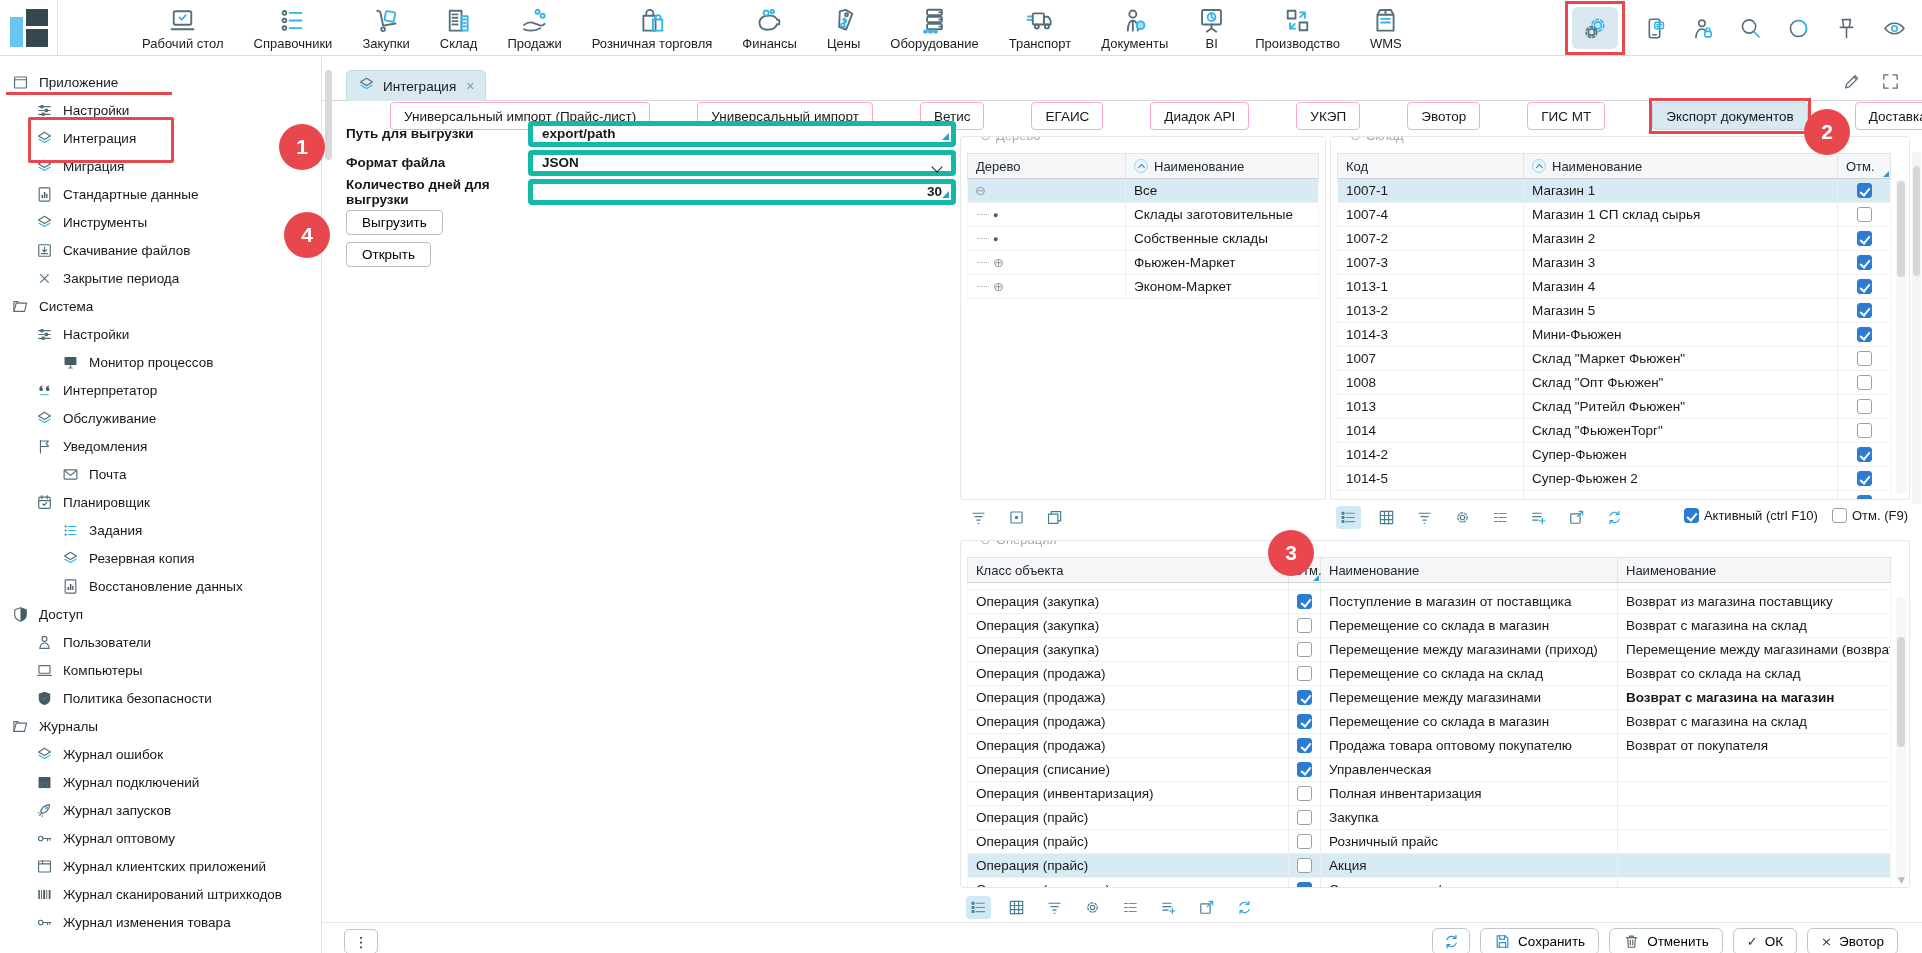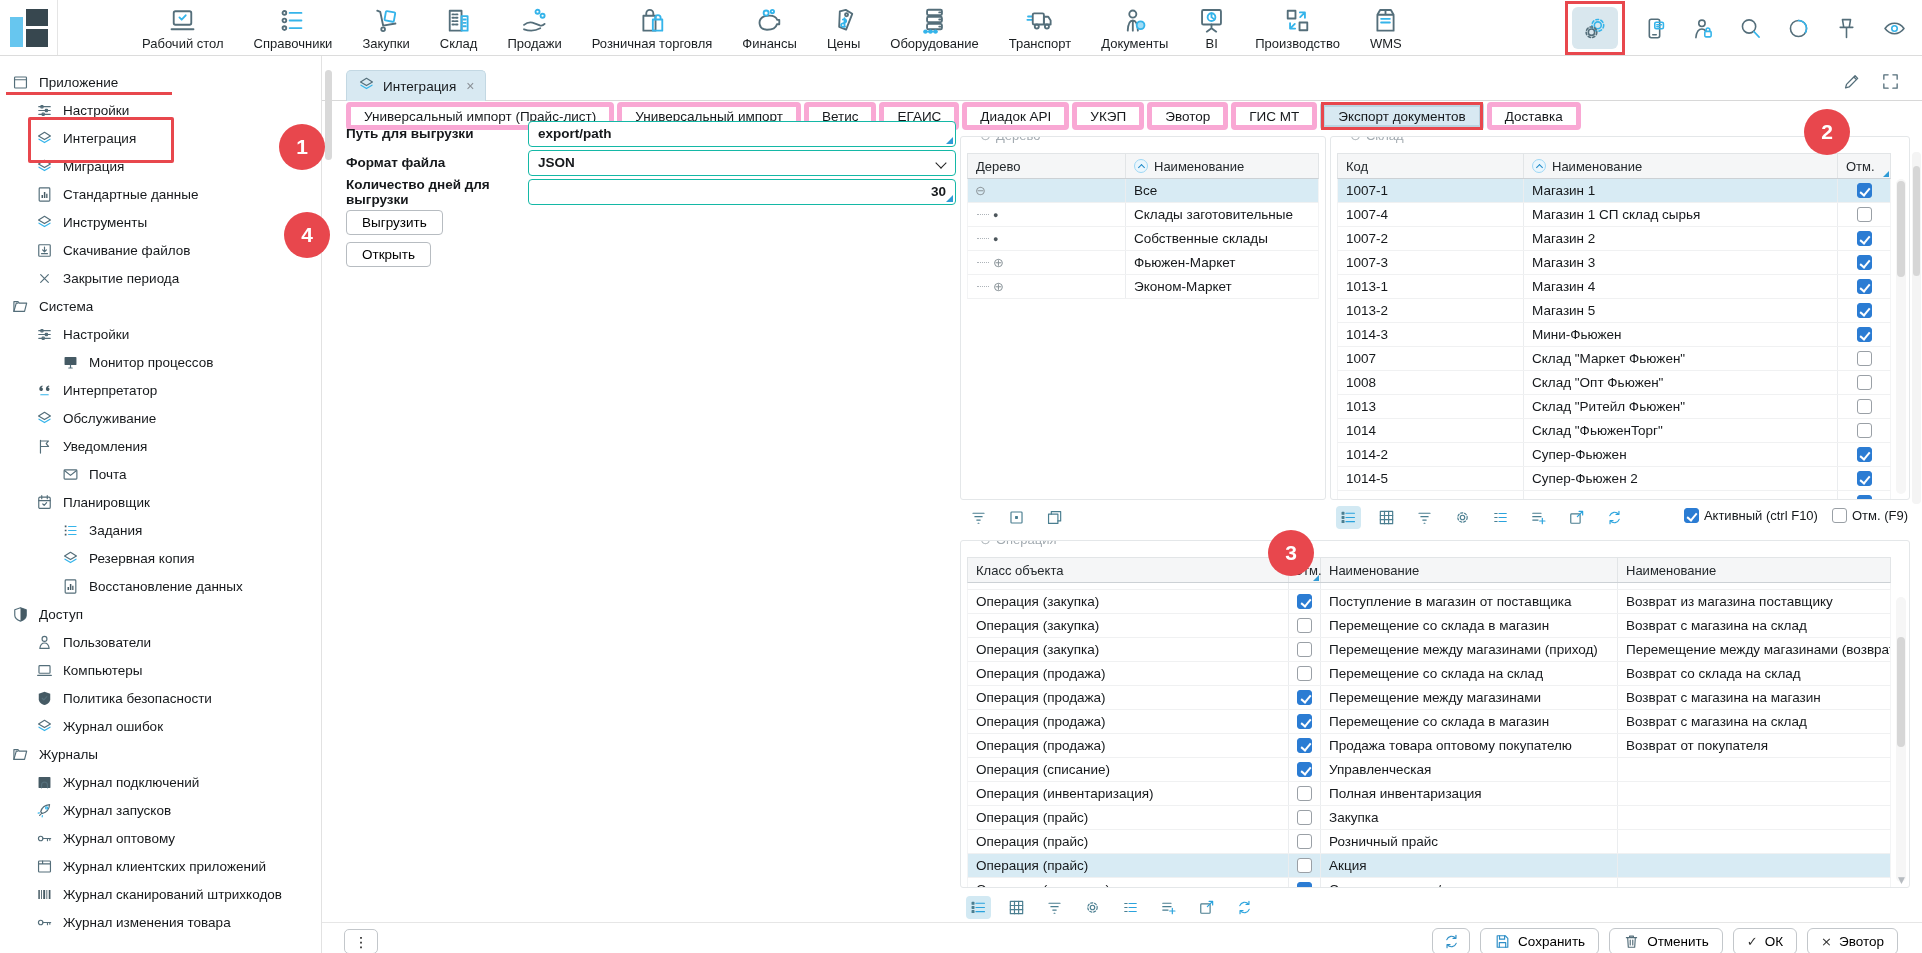--- a/index.html
+++ b/index.html
@@ -37,28 +37,28 @@
   .sb-item.rbox::before { content:''; position:absolute; left:28px; top:-7px; width:140px; height:40px; border:3px solid #e8474d; border-radius:2px; z-index:3; }
   
   .main { position:absolute; left:322px; top:56px; width:1600px; bottom:0; background:#fff; }
   .tabline { position:absolute; left:0; right:0; top:44px; border-top:1px solid #d8d8d8; }
   .side-scroll { position:absolute; left:3px; top:14px; width:7px; height:90px; background:#d9d9d9; border-radius:4px; }
   .doctab { position:absolute; left:24px; top:14px; height:31px; background:#d8e9f2; border:1px solid #c3d8e3; border-bottom:none; border-radius:5px 5px 0 0; display:flex; align-items:center; gap:8px; padding:0 11px; font-size:13.5px; z-index:2; cursor:pointer;}
   .doctab .x { color:#8a9096; font-size:14px; margin-left:2px; cursor:pointer;}
   .edit-icons { position:absolute; right:22px; top:16px; display:flex; gap:20px; }
   .edit-icons .ic { width:19px; height:19px; cursor:pointer; }
   .subtabs { position:absolute; left:24px; top:46px; display:flex; gap:3px; }
-  .subtab { position:relative; height:28px; display:flex; align-items:center; padding:0 13px; border:5px solid #f9a8d4; border-radius:4px; background:#fff; font-size:13.5px; white-space:nowrap; cursor:pointer; }
+  .subtab { position:relative; height:28px; display:flex; align-items:center; padding:0 13px; border:1px solid #f9a8d4; border-radius:4px; background:#fff; font-size:13.5px; white-space:nowrap; cursor:pointer;margin-left:44px; }
   .subtab.active { background:#d8e9f2; border-color:#bcd4e1; }
   .subtab.annotated::after { content:''; position:absolute; inset:-5px -4px; border:3px solid #e8474d; pointer-events:none; }
   
   .form { position:absolute; left:24px; top:63px; width:612px;font-weight:bold; }
   .frow { display:flex; align-items:center; height:29px; }
   .flabel { flex:0 0 182px; font-size:13.5px; }
-  .finput { position:relative; width:428px; height:26px; border:1px solid #14b8a6; border-radius:4px; background:#fff; font-size:13.5px; padding:0 9px; display:flex; align-items:center; }
+  .finput { position:relative; width:428px; height:26px; border:5px solid #14b8a6; border-radius:4px; background:#fff; font-size:13.5px; padding:0 9px; display:flex; align-items:center; }
   .finput input { border:none; outline:none; width:100%; font:inherit; color:inherit; background:transparent; }
   .finput.corner::after { content:''; position:absolute; right:2px; bottom:2px; border-style:solid; border-width:0 0 7px 7px; border-color:transparent transparent #2e9bd6 transparent; }
   .finput.num input { text-align:right; }
   .selchev { position:absolute; right:10px; top:8px; width:8px; height:8px; border-right:1.7px solid #222; border-bottom:1.7px solid #222; transform:rotate(45deg); }
   .pbtn { position:absolute; left:24px; height:25px; padding:0 15px; border:1px solid #b7bcc1; border-radius:4px; background:#fff; font-size:13.5px; cursor:pointer; }
   
   .panel { position:absolute; border:1px solid #e4e7e9; border-radius:3px; background:#fff; overflow:hidden; }
   .panel-label { position:absolute; top:-9px; left:12px; background:#fff; padding:0 7px; color:#a3abb1; font-size:13px; display:flex; gap:5px; align-items:center; z-index:2; }
   .panel-label .tg { font-family:"DejaVu Sans",sans-serif; color:#aeb5ba; font-size:13px; cursor:pointer; }
   .tbl { position:absolute; left:6px; top:16px; right:18px; font-size:13.5px; }
@@ -447,33 +447,33 @@
       </svg>
       <span class="sb-label">Компьютеры</span>
     </div>
     <div class="sb-item lvl1">
       <svg class="ic " viewBox="0 0 16 16">
         <path class="df" d="M8 1.6l5.4 1.9V8.6c0 2.9-2.7 4.6-5.4 5.6-2.7-1-5.4-2.7-5.4-5.6V3.5z"></path>
         <path d="M5.8 7.8l1.6 1.6 2.8-3.2" stroke="#fff" stroke-width="1.2"></path>
       </svg>
       <span class="sb-label">Политика безопасности</span>
     </div>
+    <div class="sb-item lvl0">
+      <svg class="ic " viewBox="0 0 16 16">
+        <path d="M1.8 12.6V3.4h3.8l1.3 1.5h6.9l-2 7.7z"></path>
+        <path d="M1.8 12.6l2.2-7.7h1.6"></path>
+      </svg>
+      <span class="sb-label">Журналы</span>
+    </div>
     <div class="sb-item lvl1">
       <svg class="ic " viewBox="0 0 16 16">
         <path d="M8 2.2l5.6 3.4L8 9 2.4 5.6z"></path>
         <path class="a" d="M2.8 8.6L8 11.8l5.2-3.2" stroke-width="1.4"></path>
       </svg>
       <span class="sb-label">Журнал ошибок</span>
-    </div>
-    <div class="sb-item lvl0">
-      <svg class="ic " viewBox="0 0 16 16">
-        <path d="M1.8 12.6V3.4h3.8l1.3 1.5h6.9l-2 7.7z"></path>
-        <path d="M1.8 12.6l2.2-7.7h1.6"></path>
-      </svg>
-      <span class="sb-label">Журналы</span>
     </div>
     <div class="sb-item lvl1">
       <svg class="ic " viewBox="0 0 16 16">
         <rect class="df" x="2.4" y="2.8" width="11.2" height="10.4" rx=".8"></rect>
         <path d="M5.2 13V10.4a2.8 2.8 0 015.6 0V13" stroke="#fff" stroke-width="1.1"></path>
       </svg>
       <span class="sb-label">Журнал подключений</span>
     </div>
     <div class="sb-item lvl1">
       <svg class="ic " viewBox="0 0 16 16">
@@ -885,21 +885,21 @@
             </div>
             <div class="cell" style="width:297px;">Перемещение со склада на склад</div>
             <div class="cell" style="flex:1;">Возврат со склада на склад</div>
           </div>
           <div class="drow">
             <div class="cell" style="width:321px;">Операция (продажа)</div>
             <div class="cell" style="width:32px; justify-content:center; padding:0 4px;">
               <span class="cb on"></span>
             </div>
             <div class="cell" style="width:297px;">Перемещение между магазинами</div>
-            <div class="cell" style="flex:1;">Возврат с магазина на магазин</div>
+            <div class="cell" style="flex:1;font-weight:bold;">Возврат с магазина на магазин</div>
           </div>
           <div class="drow">
             <div class="cell" style="width:321px;">Операция (продажа)</div>
             <div class="cell" style="width:32px; justify-content:center; padding:0 4px;">
               <span class="cb on"></span>
             </div>
             <div class="cell" style="width:297px;">Перемещение со склада в магазин</div>
             <div class="cell" style="flex:1;">Возврат с магазина на склад</div>
           </div>
           <div class="drow">

